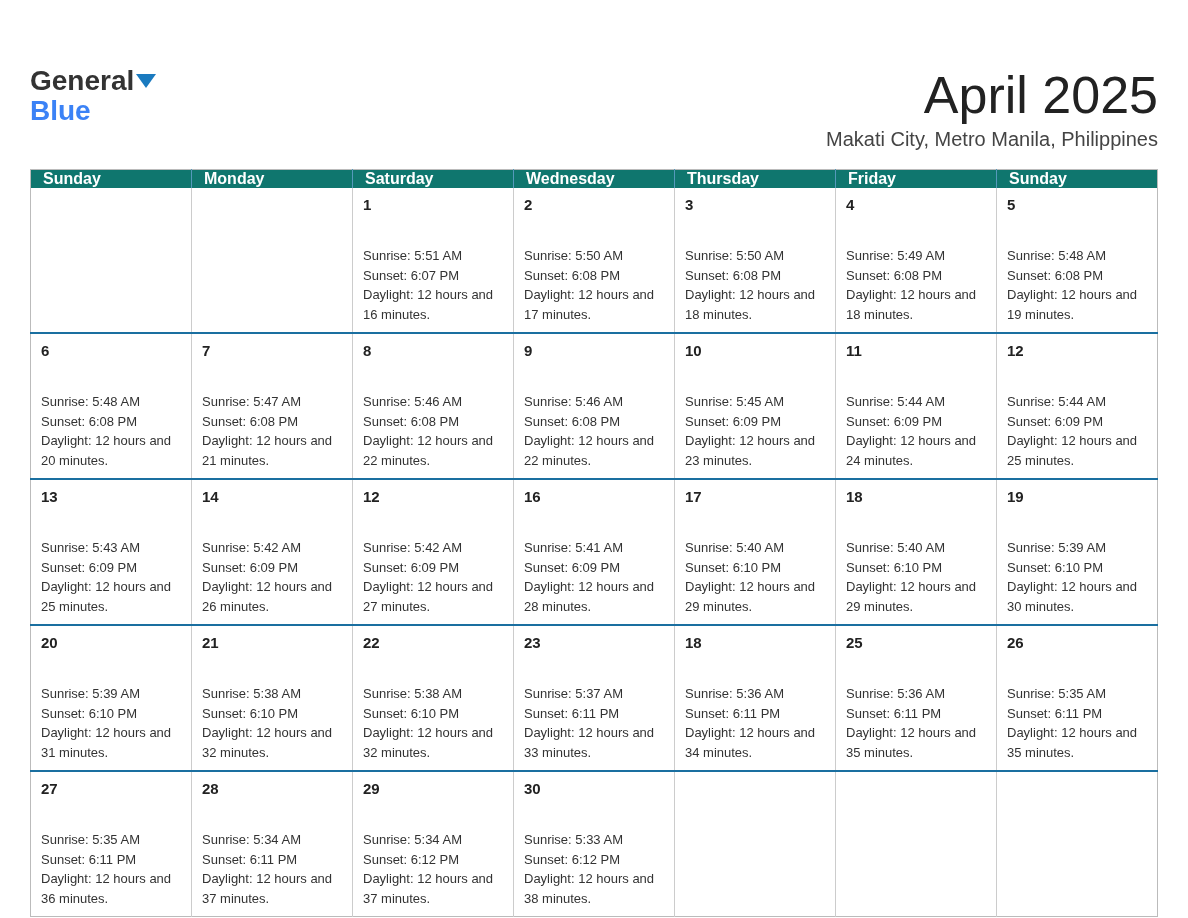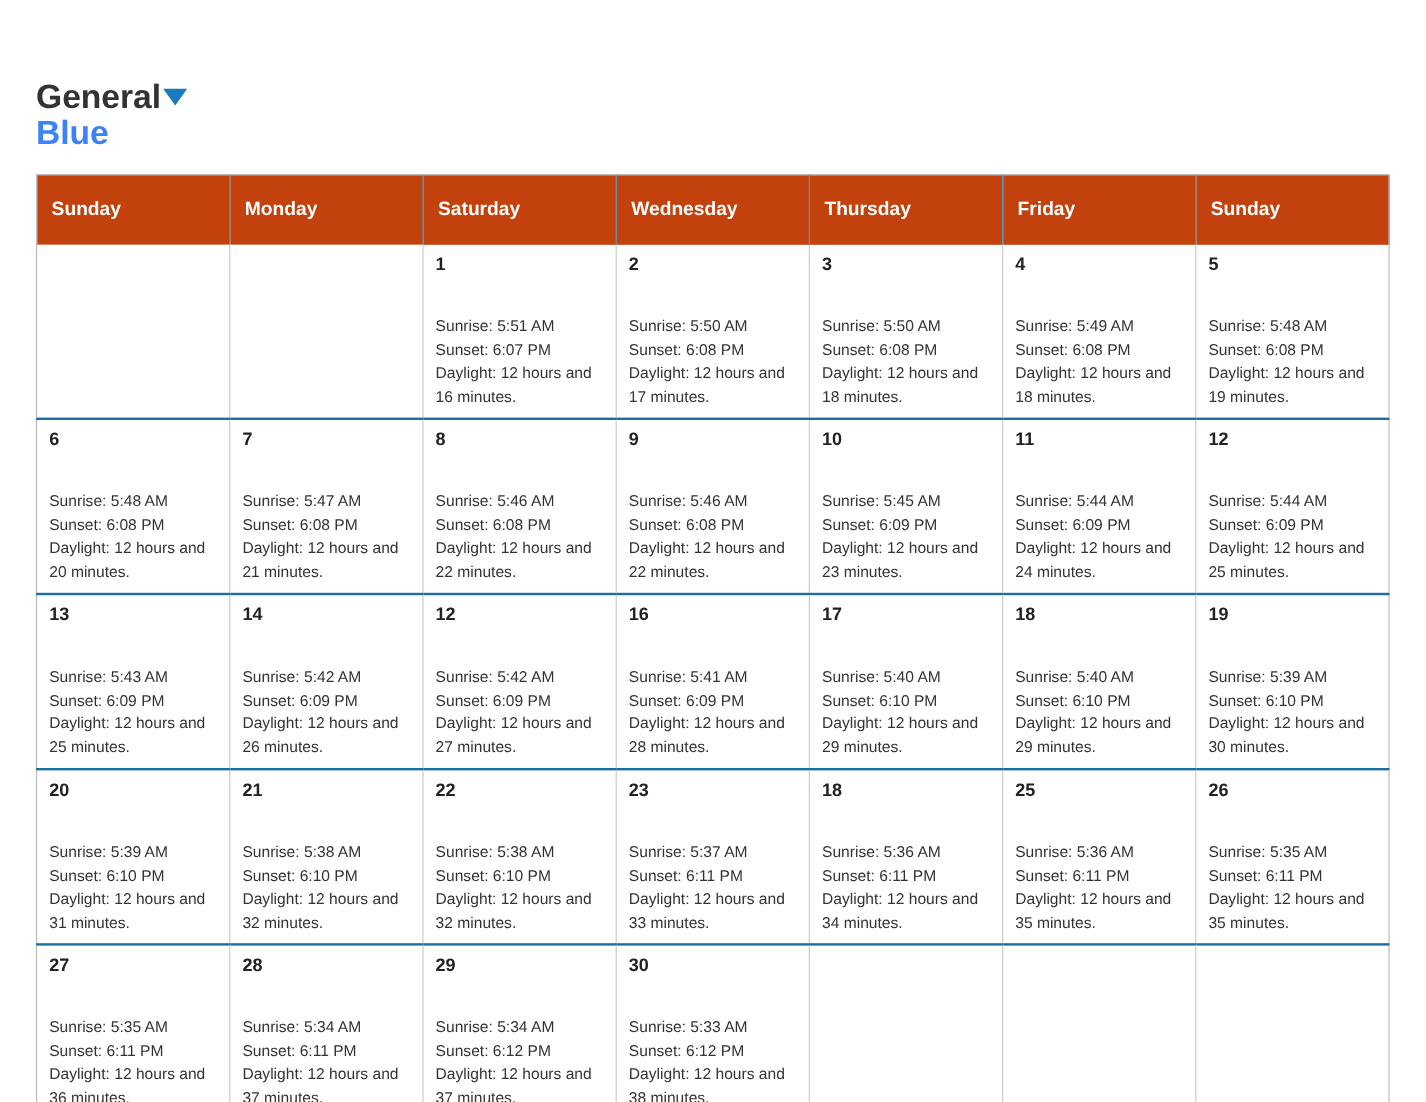--- a/index.html
+++ b/index.html
@@ -61,25 +61,25 @@
       font-size: 20px;
       color: #444;
       margin-top: 4px;
     }
     .calendar-table {
       width: 100%;
       border-collapse: collapse;
       border: 1px solid #bbb;
     }
     .calendar-table thead tr th {
-      background-color: #c2410c;
+      background-color: #0f766e;
       color: #fff;
       font-size: 16px;
       font-weight: bold;
-      padding: 20px 12px;
+      padding: 0 12px;
       text-align: left;
       border-right: 1px solid #5599bb;
     }
     .calendar-table thead tr th:last-child {
       border-right: none;
     }
     .calendar-table tbody tr td {
       vertical-align: top;
       padding: 8px 10px;
       border-right: 1px solid #ccc;
@@ -119,20 +119,24 @@
 <div class="header">
   <div class="logo">
     <div class="logo-line">
       <span class="logo-text">
         <span class="general">General</span>
       </span>
       <span class="logo-arrow"></span>
     </div>
     <span class="logo-blue-text">Blue</span>
   </div>
+  <div class="title-section">
+    <div class="month-title">April 2025</div>
+    <div class="location">Makati City, Metro Manila, Philippines</div>
+  </div>
 </div>
 
 <table class="calendar-table">
   <thead>
     <tr>
     <th>Sunday</th>
         <th>Monday</th>
         <th>Saturday</th>
         <th>Wednesday</th>
         <th>Thursday</th>

